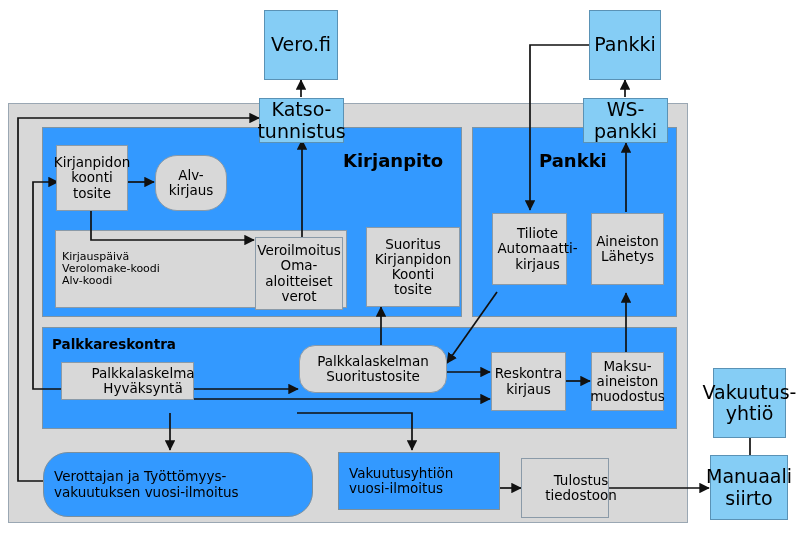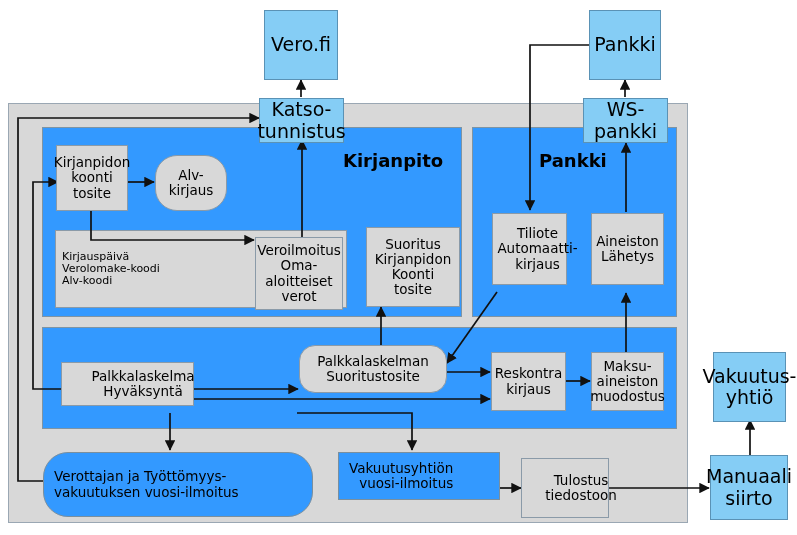--- a/index.html
+++ b/index.html
@@ -149,41 +149,42 @@
   </svg>
 
   <div class="outer" style="left:8px; top:103px; width:680px; height:420px;"></div>
 
   <div class="panel" style="left:42px; top:127px; width:420px; height:190px;"></div>
   <div class="panel" style="left:472px; top:127px; width:205px; height:190px;"></div>
   <div class="panel" style="left:42px; top:327px; width:635px; height:102px;"></div>
 
   <div class="panel-title t-big" style="left:343px; top:150px;">Kirjanpito</div>
   <div class="panel-title t-big" style="left:539px; top:150px;">Pankki</div>
+  <div class="panel-title t-small" style="left:52px; top:336px;">Palkkareskontra</div>
 
   <div class="greyzone" style="left:55px; top:230px; width:292px; height:78px;"></div>
 
   <div class="box actor" style="left:264px; top:10px; width:74px; height:70px;">Vero.fi</div>
   <div class="box actor" style="left:589px; top:10px; width:72px; height:70px;">Pankki</div>
   <div class="box actor" style="left:259px; top:98px; width:85px; height:45px;">Katso-<br>tunnistus</div>
   <div class="box actor" style="left:583px; top:98px; width:85px; height:45px;">WS-pankki</div>
-  <div class="box actor" style="left:713px; top:352px; width:73px; height:70px;">Vakuutus-<br>yhtiö</div>
+  <div class="box actor" style="left:713px; top:368px; width:73px; height:70px;">Vakuutus-<br>yhtiö</div>
   <div class="box actor" style="left:710px; top:455px; width:78px; height:65px;">Manuaali<br>siirto</div>
 
   <div class="box proc" style="left:56px; top:145px; width:72px; height:66px;">Kirjanpidon<br>koonti<br>tosite</div>
   <div class="box proc" style="left:155px; top:155px; width:72px; height:56px;border-radius:22px;">Alv-kirjaus</div>
   <div class="box proc" style="left:255px; top:237px; width:88px; height:73px;">Veroilmoitus<br>Oma-aloitteiset<br>verot</div>
   <div class="box proc" style="left:366px; top:227px; width:94px; height:80px;">Suoritus<br>Kirjanpidon<br>Koonti<br>tosite</div>
   <div class="box proc" style="left:492px; top:213px; width:75px; height:72px;padding-left:16px;">Tiliote<br>Automaatti-<br>kirjaus</div>
   <div class="box proc" style="left:591px; top:213px; width:73px; height:72px;">Aineiston<br>Lähetys</div>
-  <div class="box proc" style="left:61px; top:362px; width:133px; height:44px;padding-left:31px;">Palkkalaskelma<br>Hyväksyntä</div>
+  <div class="box proc" style="left:61px; top:362px; width:133px; height:38px;padding-left:31px;">Palkkalaskelma<br>Hyväksyntä</div>
   <div class="box proc" style="left:299px; top:345px; width:148px; height:48px;border-radius:16px;">Palkkalaskelman<br>Suoritustosite</div>
   <div class="box proc" style="left:491px; top:352px; width:75px; height:59px;">Reskontra<br>kirjaus</div>
   <div class="box proc" style="left:591px; top:352px; width:73px; height:59px;">Maksu-<br>aineiston<br>muodostus</div>
   <div class="box proc" style="left:521px; top:458px; width:88px; height:60px;padding-left:32px;">Tulostus<br>tiedostoon</div>
 
   <div class="box" style="left:58px; top:236px; width:190px; height:66px; font-size:11px;
               justify-content:flex-start; text-align:left; padding-left:4px;">Kirjauspäivä<br>Verolomake-koodi<br>Alv-koodi</div>
 
   <div class="box data left-align" style="left:43px; top:452px; width:270px; height:65px;border-radius:25px;">Verottajan ja Työttömyys-<br>vakuutuksen vuosi-ilmoitus</div>
-  <div class="box data left-align" style="left:338px; top:452px; width:162px; height:48px;text-align:right;">Vakuutusyhtiön<br>vuosi-ilmoitus</div>
+  <div class="box data left-align" style="left:338px; top:452px; width:162px; height:58px;">Vakuutusyhtiön<br>vuosi-ilmoitus</div>
 
 </div>
 
 </body></html>

